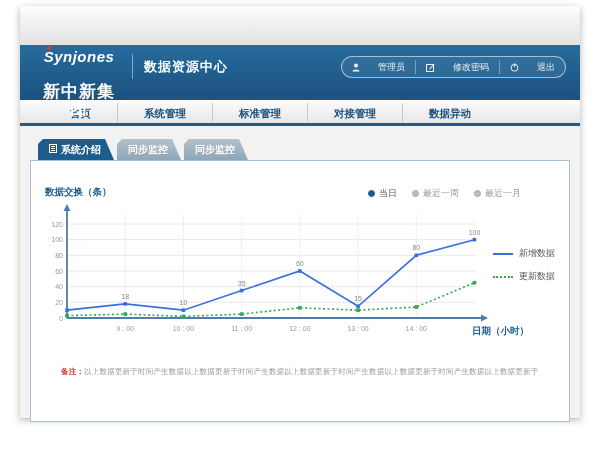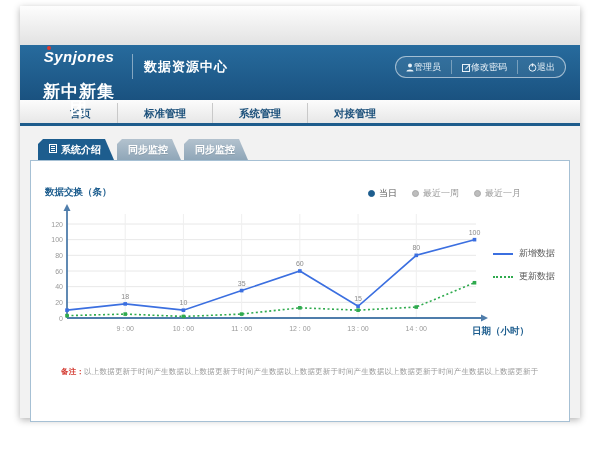--- a/index.html
+++ b/index.html
@@ -17,21 +17,21 @@
   .logo{position:absolute;left:16px;top:4px;width:86px;text-align:center;color:#fff;cursor:pointer;line-height:1;}
   .logo-en{font-size:15px;font-weight:bold;font-style:italic;letter-spacing:.5px;position:relative;display:inline-block;}
   .logo-dot{position:absolute;top:-3px;left:11px;width:4px;height:4px;border-radius:50%;background:#e03a2f;}
   .logo-cn{font-size:17px;font-weight:bold;margin-top:18px;letter-spacing:1px;}
   .hdr-divider{position:absolute;left:112px;top:9px;width:1px;height:25px;background:rgba(255,255,255,.45);}
   .app-title{position:absolute;left:124px;top:0;line-height:43px;color:#fff;font-size:13px;font-weight:bold;letter-spacing:1px;}
   .user-pill{
     position:absolute;right:14px;top:11px;height:20px;display:flex;align-items:center;
     border:1px solid rgba(255,255,255,.55);border-radius:11px;background:rgba(255,255,255,.07);
   }
-  .pill-item{display:flex;align-items:center;gap:0;padding:0 10px;color:#e8f1f8;font-size:9px;cursor:pointer;height:14px;}
+  .pill-item{display:flex;align-items:center;gap:18px;padding:0 10px;color:#e8f1f8;font-size:9px;cursor:pointer;height:14px;}
   .pill-item + .pill-item{border-left:1px solid rgba(255,255,255,.35);}
   .pill-item svg{display:block}
   
   .nav{height:23px;background:linear-gradient(180deg,#fcfcfc,#e7e7e7);border-bottom:3px solid #1e5c8c;display:flex;align-items:flex-end;padding-left:24px;}
   .nav-item{font-size:10.5px;font-weight:bold;color:#1a4f7a;padding:0 26px;cursor:pointer;line-height:20px;}
   .nav-item + .nav-item{border-left:1px solid #c9c9c9;}
   
   .tabs{display:flex;margin:13px 0 0 18px;height:21px;}
   .tab{
     font-size:10px;font-weight:bold;color:#fff;padding:0 13px 0 11px;line-height:21px;margin-right:3px;
@@ -100,23 +100,24 @@
               <line x1="4.5" y1="0.4" x2="4.5" y2="3.6" stroke="#e8f1f8" stroke-width="1.4"></line>
             </svg>
         </span>
         <span>退出</span>
       </div>
     </div>
   </div>
 
   <div class="nav">
     <div class="nav-item">首页</div>
+    <div class="nav-item">系统管理</div>
     <div class="nav-item">标准管理</div>
-    <div class="nav-item">系统管理</div>
     <div class="nav-item">对接管理</div>
+    <div class="nav-item">数据异动</div>
   </div>
 
   <div class="tabs">
     <div class="tab active">
       <span>
         <svg width="8" height="9" viewBox="0 0 8 9">
             <rect x="0.5" y="0.5" width="7" height="8" fill="none" stroke="#fff"></rect>
             <line x1="2" y1="2.5" x2="6" y2="2.5" stroke="#fff"></line>
             <line x1="2" y1="4.5" x2="6" y2="4.5" stroke="#fff"></line>
             <line x1="2" y1="6.5" x2="6" y2="6.5" stroke="#fff"></line>

